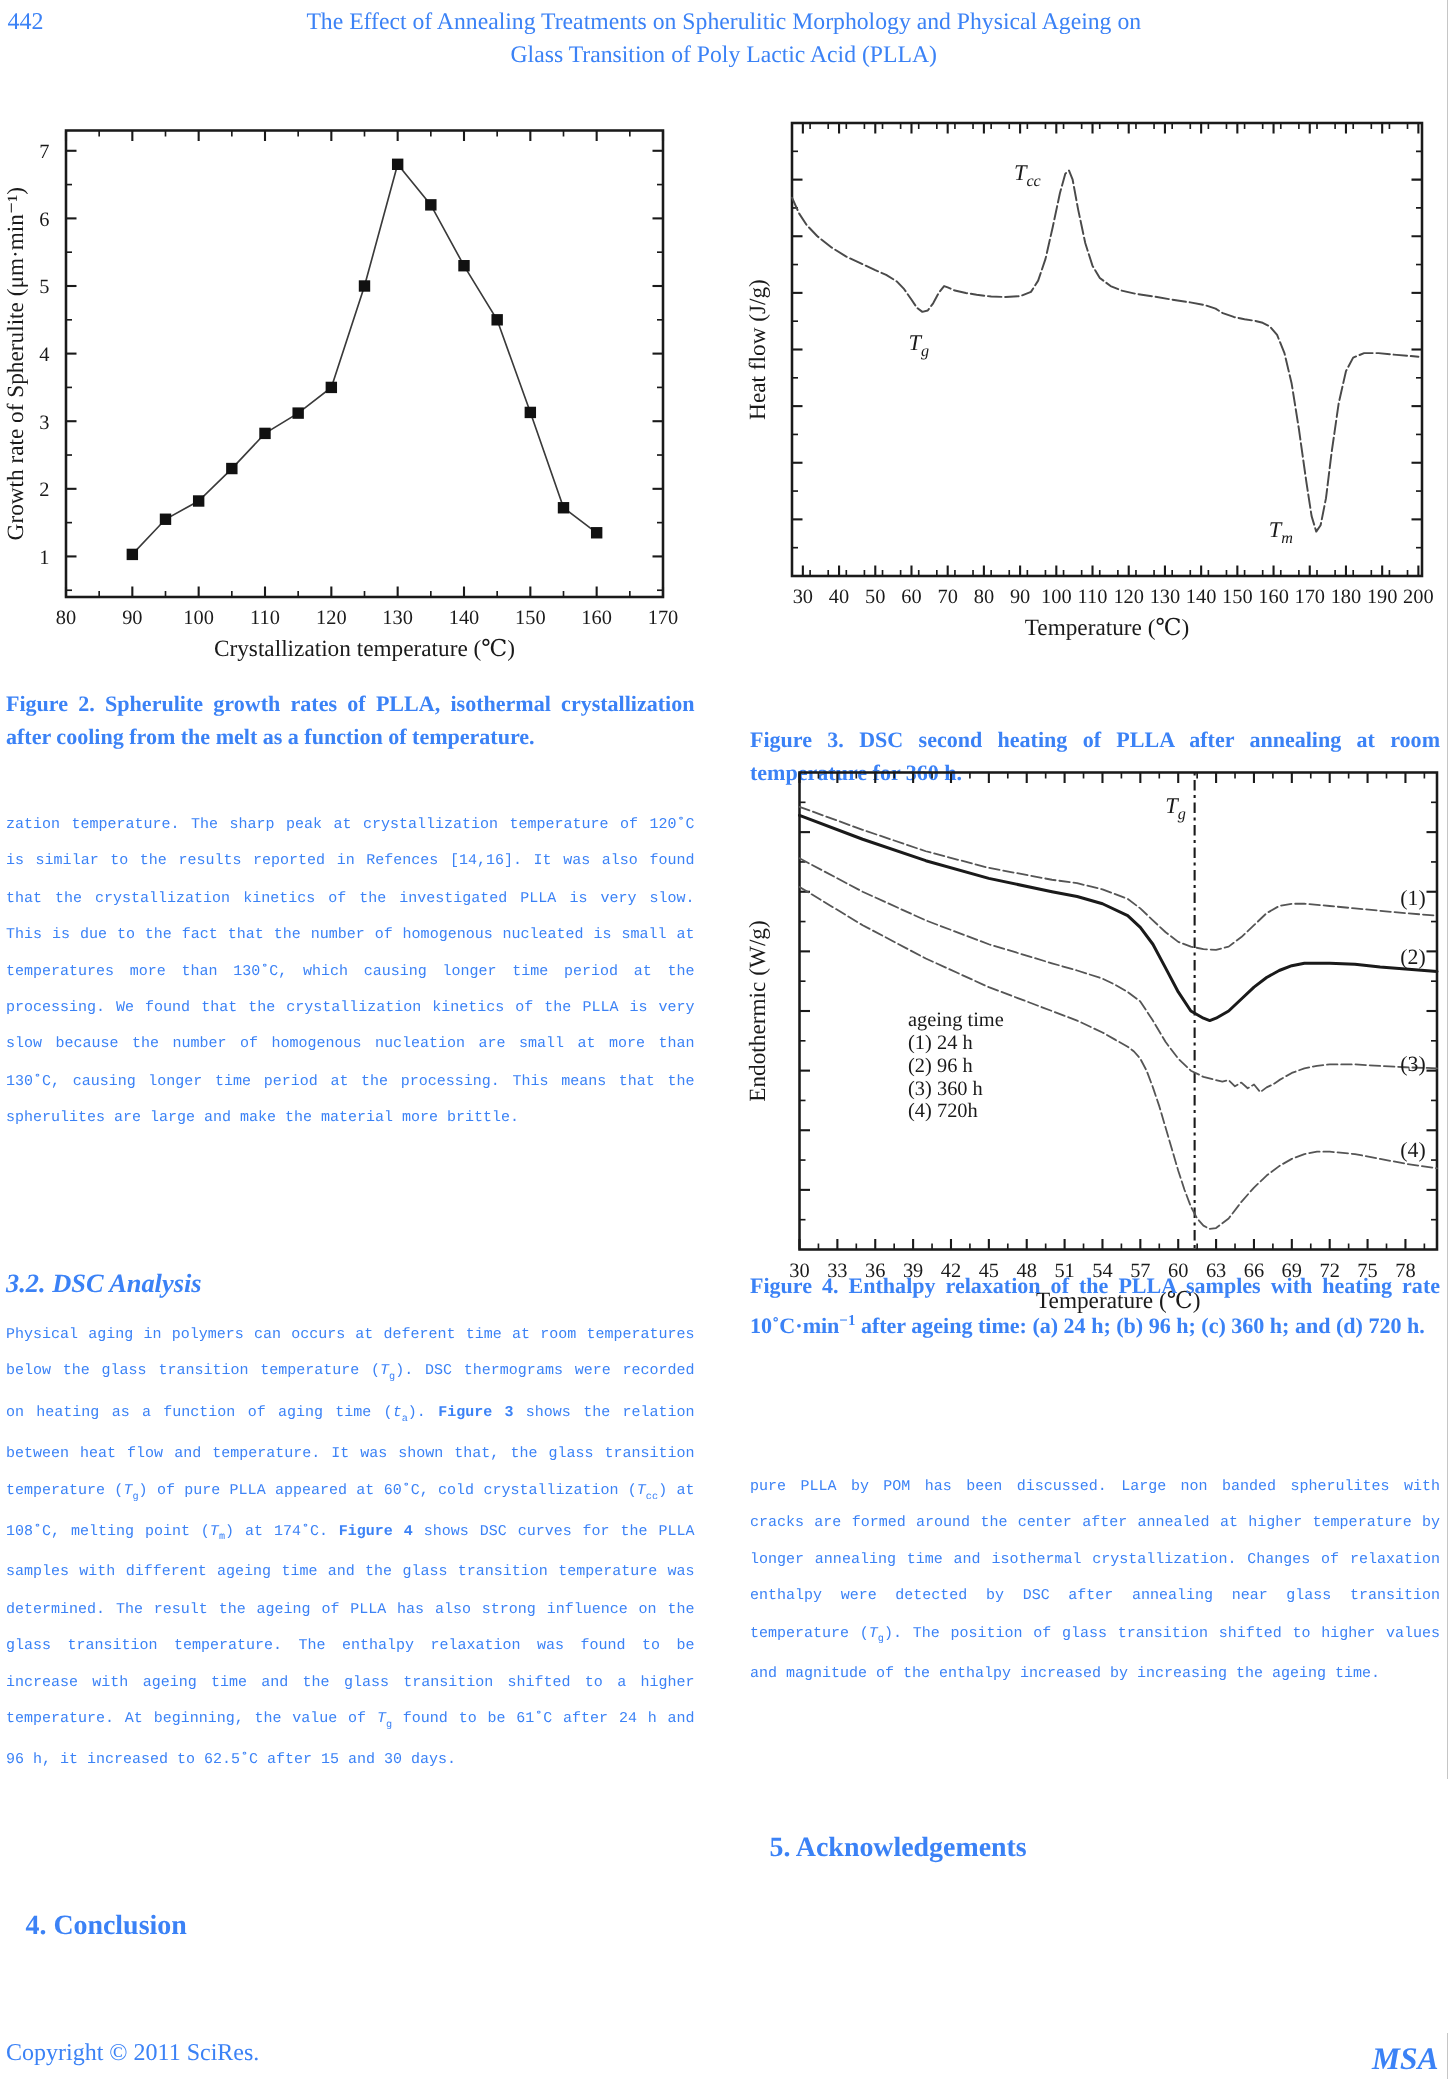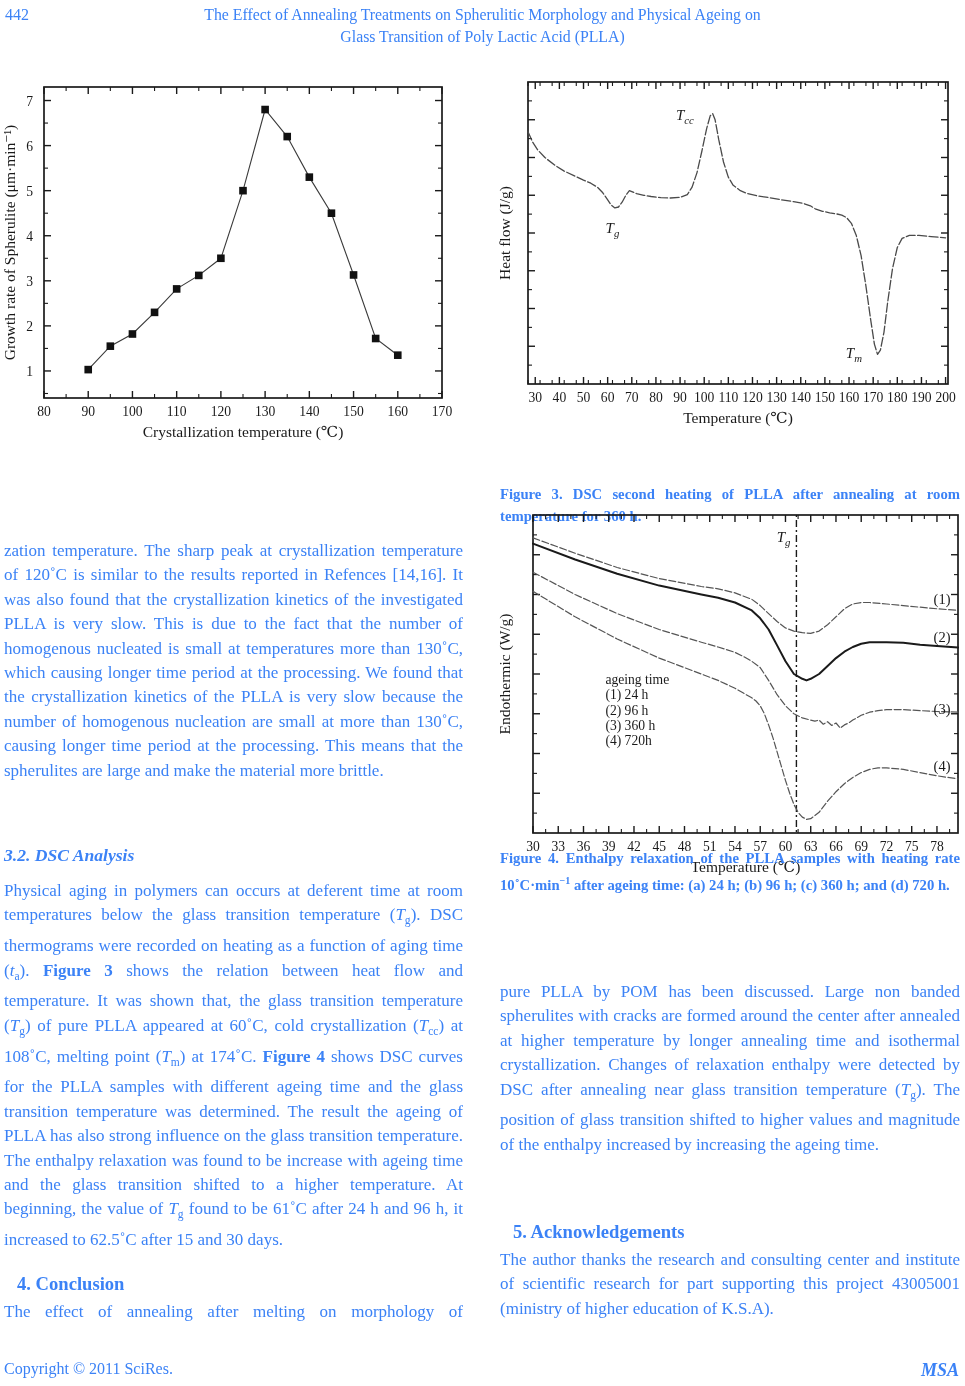--- a/index.html
+++ b/index.html
@@ -1,29 +1,29 @@
 <!DOCTYPE html>
 <html><head>
 <meta charset="utf-8">
 <style>
   html,body{margin:0;padding:0;background:#9a9a9a;}
   .page{position:relative;width:965px;height:1386px;background:#ffffff;margin:0 auto;
         font-family:"Liberation Serif","DejaVu Serif",serif;color:#3b82f6;overflow:hidden;}
   .abs{position:absolute;}
   .pagenum{font-size:16px;}
   .title-line{width:965px;text-align:center;font-size:15.8px;line-height:22px;}
-  p.body{font-size:17px;line-height:24.4px;text-align:justify;margin:0;}
+  p.body{font-size:10px;line-height:24.4px;text-align:justify;margin:0;font-family:Liberation Mono, monospace;}
   p.body.force-justify{text-align-last:justify;}
   p.caption{font-size:14.7px;line-height:21.6px;font-weight:bold;text-align:justify;margin:0;}
   .h-sub{font-size:17.6px;font-weight:bold;margin:0;}
   .h-sec{font-size:18.6px;font-weight:bold;margin:13px;}
   sub{font-size:68%;}
   sup{font-size:68%;}
   .footer-left{font-size:16px;}
-  .footer-right{font-size:18px;font-weight:bold;font-style:italic;}
+  .footer-right{font-size:21px;font-weight:bold;font-style:italic;}
   svg text{font-family:"Liberation Serif","DejaVu Serif",serif;fill:#1a1a1a;}
 </style>
 </head>
 <body>
 
 <div class="page">
 
   <div class="abs pagenum" style="left:5px;top:6px;">442</div>
   <div class="abs title-line" style="left:0;top:26px;">Glass Transition of Poly Lactic Acid (PLLA)</div>
   <div class="abs title-line" style="left:0;top:4px;">The Effect of Annealing Treatments on Spherulitic Morphology and Physical Ageing on</div>
@@ -125,25 +125,25 @@
       <rect x="215.08888888888887" y="192.47536231884055" width="7.6" height="7.6" fill="#111"></rect>
       <rect x="237.2" y="124.86666666666669" width="7.6" height="7.6" fill="#111"></rect>
       <rect x="259.3111111111111" y="43.73623188405794" width="7.6" height="7.6" fill="#111"></rect>
       <rect x="281.4222222222222" y="70.7797101449275" width="7.6" height="7.6" fill="#111"></rect>
       <rect x="303.5333333333333" y="111.3449275362319" width="7.6" height="7.6" fill="#111"></rect>
       <rect x="325.64444444444445" y="147.40289855072464" width="7.6" height="7.6" fill="#111"></rect>
       <rect x="347.75555555555553" y="209.15217391304344" width="7.6" height="7.6" fill="#111"></rect>
       <rect x="369.8666666666667" y="272.704347826087" width="7.6" height="7.6" fill="#111"></rect>
       <rect x="391.97777777777776" y="289.38115942028986" width="7.6" height="7.6" fill="#111"></rect>
     </svg>
+  <p class="caption abs" style="left:4px;top:460px;width:459px;">Figure 2. Spherulite growth rates of PLLA, isothermal crystallization after cooling from the melt as a function of temperature.</p>
   <p class="body abs" style="left:4px;top:539px;width:459px;">zation temperature. The sharp peak at crystallization temperature of 120˚C is similar to the results reported in Refences [14,16]. It was also found that the crystallization kinetics of the investigated PLLA is very slow. This is due to the fact that the number of homogenous nucleated is small at temperatures more than 130˚C, which causing longer time period at the processing. We found that the crystallization kinetics of the PLLA is very slow because the number of homogenous nucleation are small at more than 130˚C, causing longer time period at the processing. This means that the spherulites are large and make the material more brittle.</p>
   <h3 class="h-sub abs" style="left:4px;top:845px;font-style:italic;">3.2. DSC Analysis</h3>
   <p class="body abs" style="left:4px;top:879px;width:459px;">Physical aging in polymers can occurs at deferent time at room temperatures below the glass transition temperature (<i>T</i><sub>g</sub>). DSC thermograms were recorded on heating as a function of aging time (<i>t</i><sub>a</sub>). <b>Figure 3</b> shows the relation between heat flow and temperature. It was shown that, the glass transition temperature (<i>T</i><sub>g</sub>) of pure PLLA appeared at 60˚C, cold crystallization (<i>T</i><sub>cc</sub>) at 108˚C, melting point (<i>T</i><sub>m</sub>) at 174˚C. <b>Figure 4</b> shows DSC curves for the PLLA samples with different ageing time and the glass transition temperature was determined. The result the ageing of PLLA has also strong influence on the glass transition temperature. The enthalpy relaxation was found to be increase with ageing time and the glass transition shifted to a higher temperature. At beginning, the value of <i>T</i><sub>g</sub> found to be 61˚C after 24 h and 96 h, it increased to 62.5˚C after 15 and 30 days.</p>
   <h2 class="h-sec abs" style="left:4px;top:1260px;">4. Conclusion</h2>
-  <p class="body force-justify abs" style="left:4px;top:1300px;width:459px;">The effect of annealing after melting on morphology of</p>
 
   <svg id="fig3-svg" class="abs" style="left:496px;top:62px;" width="464" height="368">
       <rect x="32" y="20" width="420" height="302" fill="none" stroke="#1a1a1a" stroke-width="1.7"></rect>
       <line x1="39.241379310344826" y1="322" x2="39.241379310344826" y2="315" stroke="#1a1a1a" stroke-width="1.4"></line>
       <line x1="39.241379310344826" y1="20" x2="39.241379310344826" y2="27" stroke="#1a1a1a" stroke-width="1.4"></line>
       <text x="39.241379310344826" y="340" font-size="13.6" text-anchor="middle">30</text>
       <line x1="63.37931034482759" y1="322" x2="63.37931034482759" y2="315" stroke="#1a1a1a" stroke-width="1.4"></line>
       <line x1="63.37931034482759" y1="20" x2="63.37931034482759" y2="27" stroke="#1a1a1a" stroke-width="1.4"></line>
       <text x="63.37931034482759" y="340" font-size="13.6" text-anchor="middle">40</text>
       <line x1="87.51724137931035" y1="322" x2="87.51724137931035" y2="315" stroke="#1a1a1a" stroke-width="1.4"></line>
@@ -433,17 +433,16 @@
       <text x="294.5247524752475" y="37.02999999999997" font-size="15" text-anchor="end" font-style="italic">T<tspan dy="4" font-size="10.799999999999999">g</tspan></text>
       <text x="109.37623762376239" y="179.176" font-size="13.6" text-anchor="start">ageing time</text>
       <text x="109.37623762376239" y="194.37599999999998" font-size="13.6" text-anchor="start">(1) 24 h</text>
       <text x="109.37623762376239" y="209.576" font-size="13.6" text-anchor="start">(2) 96 h</text>
       <text x="109.37623762376239" y="224.77599999999998" font-size="13.6" text-anchor="start">(3) 360 h</text>
       <text x="109.37623762376239" y="239.976" font-size="13.6" text-anchor="start">(4) 720h</text>
     </svg>
   <p class="caption abs" style="left:500px;top:848px;width:460px;">Figure 4. Enthalpy relaxation of the PLLA samples with heating rate 10˚C·min<sup>−1</sup> after ageing time: (a) 24 h; (b) 96 h; (c) 360 h; and (d) 720 h.</p>
   <p class="body abs" style="left:500px;top:980px;width:460px;">pure PLLA by POM has been discussed. Large non banded spherulites with cracks are formed around the center after annealed at higher temperature by longer annealing time and isothermal crystallization. Changes of relaxation enthalpy were detected by DSC after annealing near glass transition temperature (<i>T</i><sub>g</sub>). The position of glass transition shifted to higher values and magnitude of the enthalpy increased by increasing the ageing time.</p>
   <h2 class="h-sec abs" style="left:500px;top:1208px;">5. Acknowledgements</h2>
-  <p class="body abs" style="left:500px;top:1248px;width:460px;">The author thanks the research and consulting center and institute of scientific research for part supporting this project 43005001 (ministry of higher education of K.S.A).</p>
 
   <div class="abs footer-left" style="left:4px;top:1360px;">Copyright © 2011 SciRes.</div>
   <div class="abs footer-right" style="right:6px;top:1360px;">MSA</div>
 </div>
 
 </body></html>

